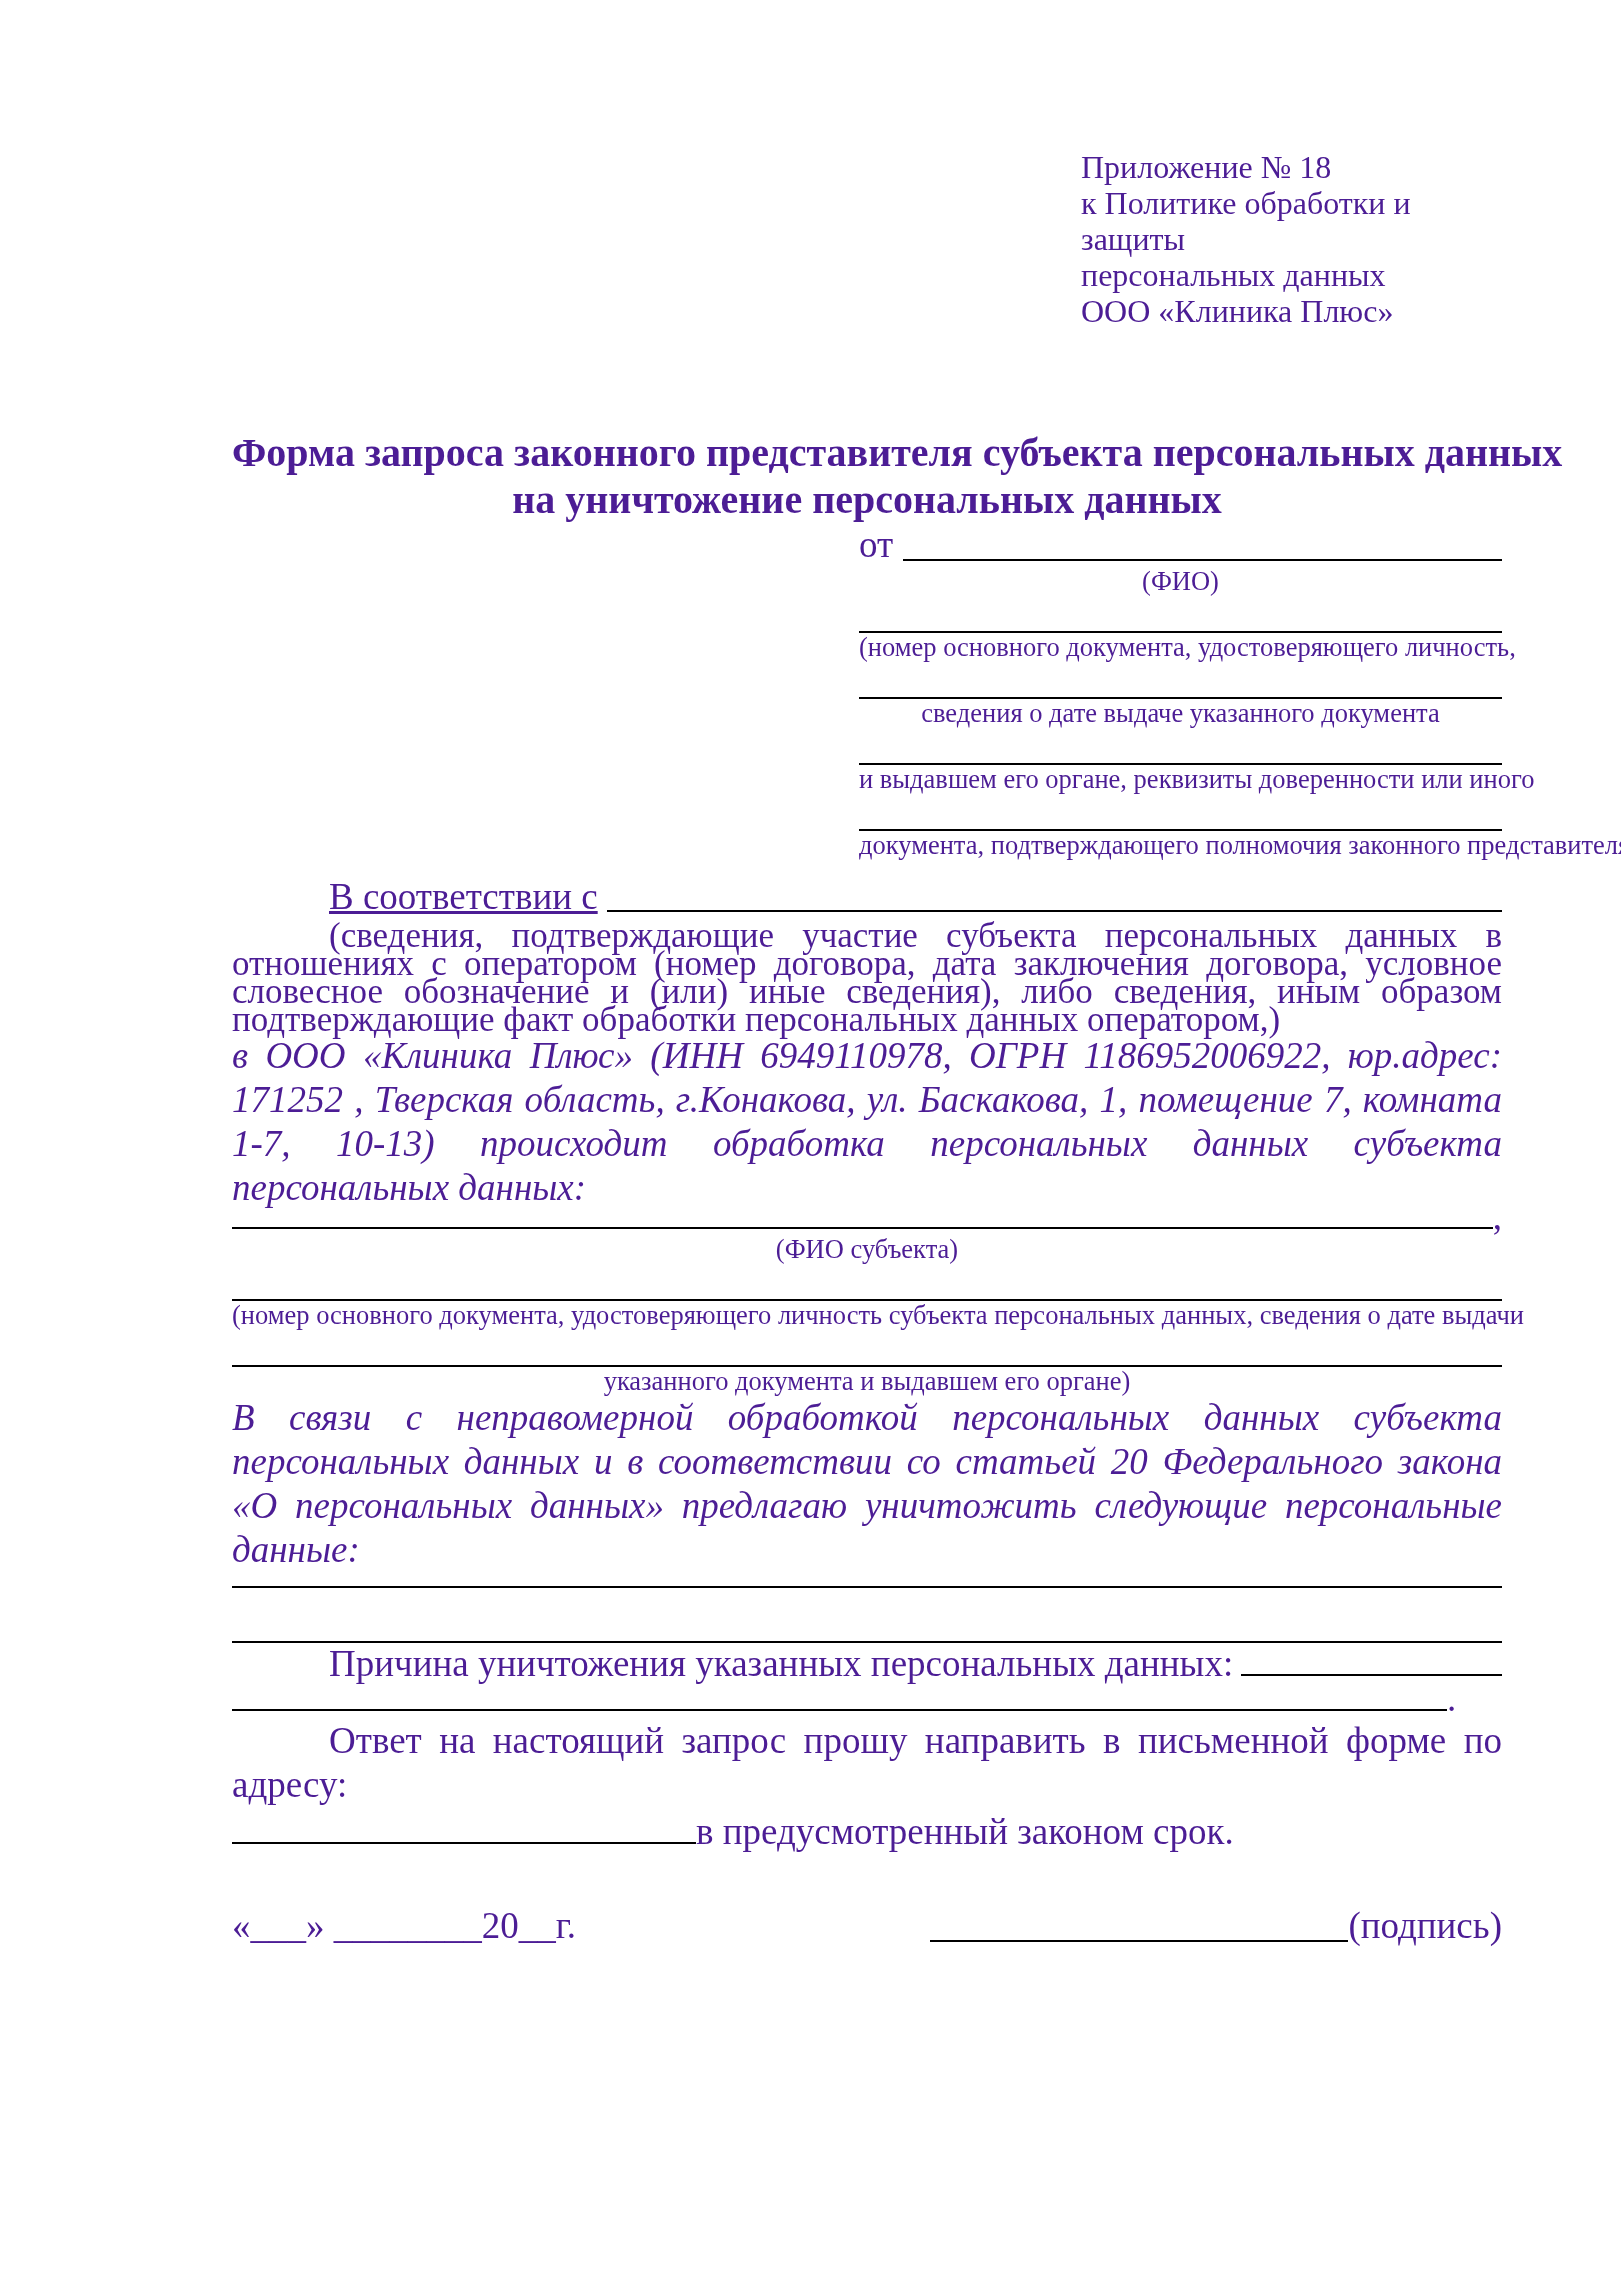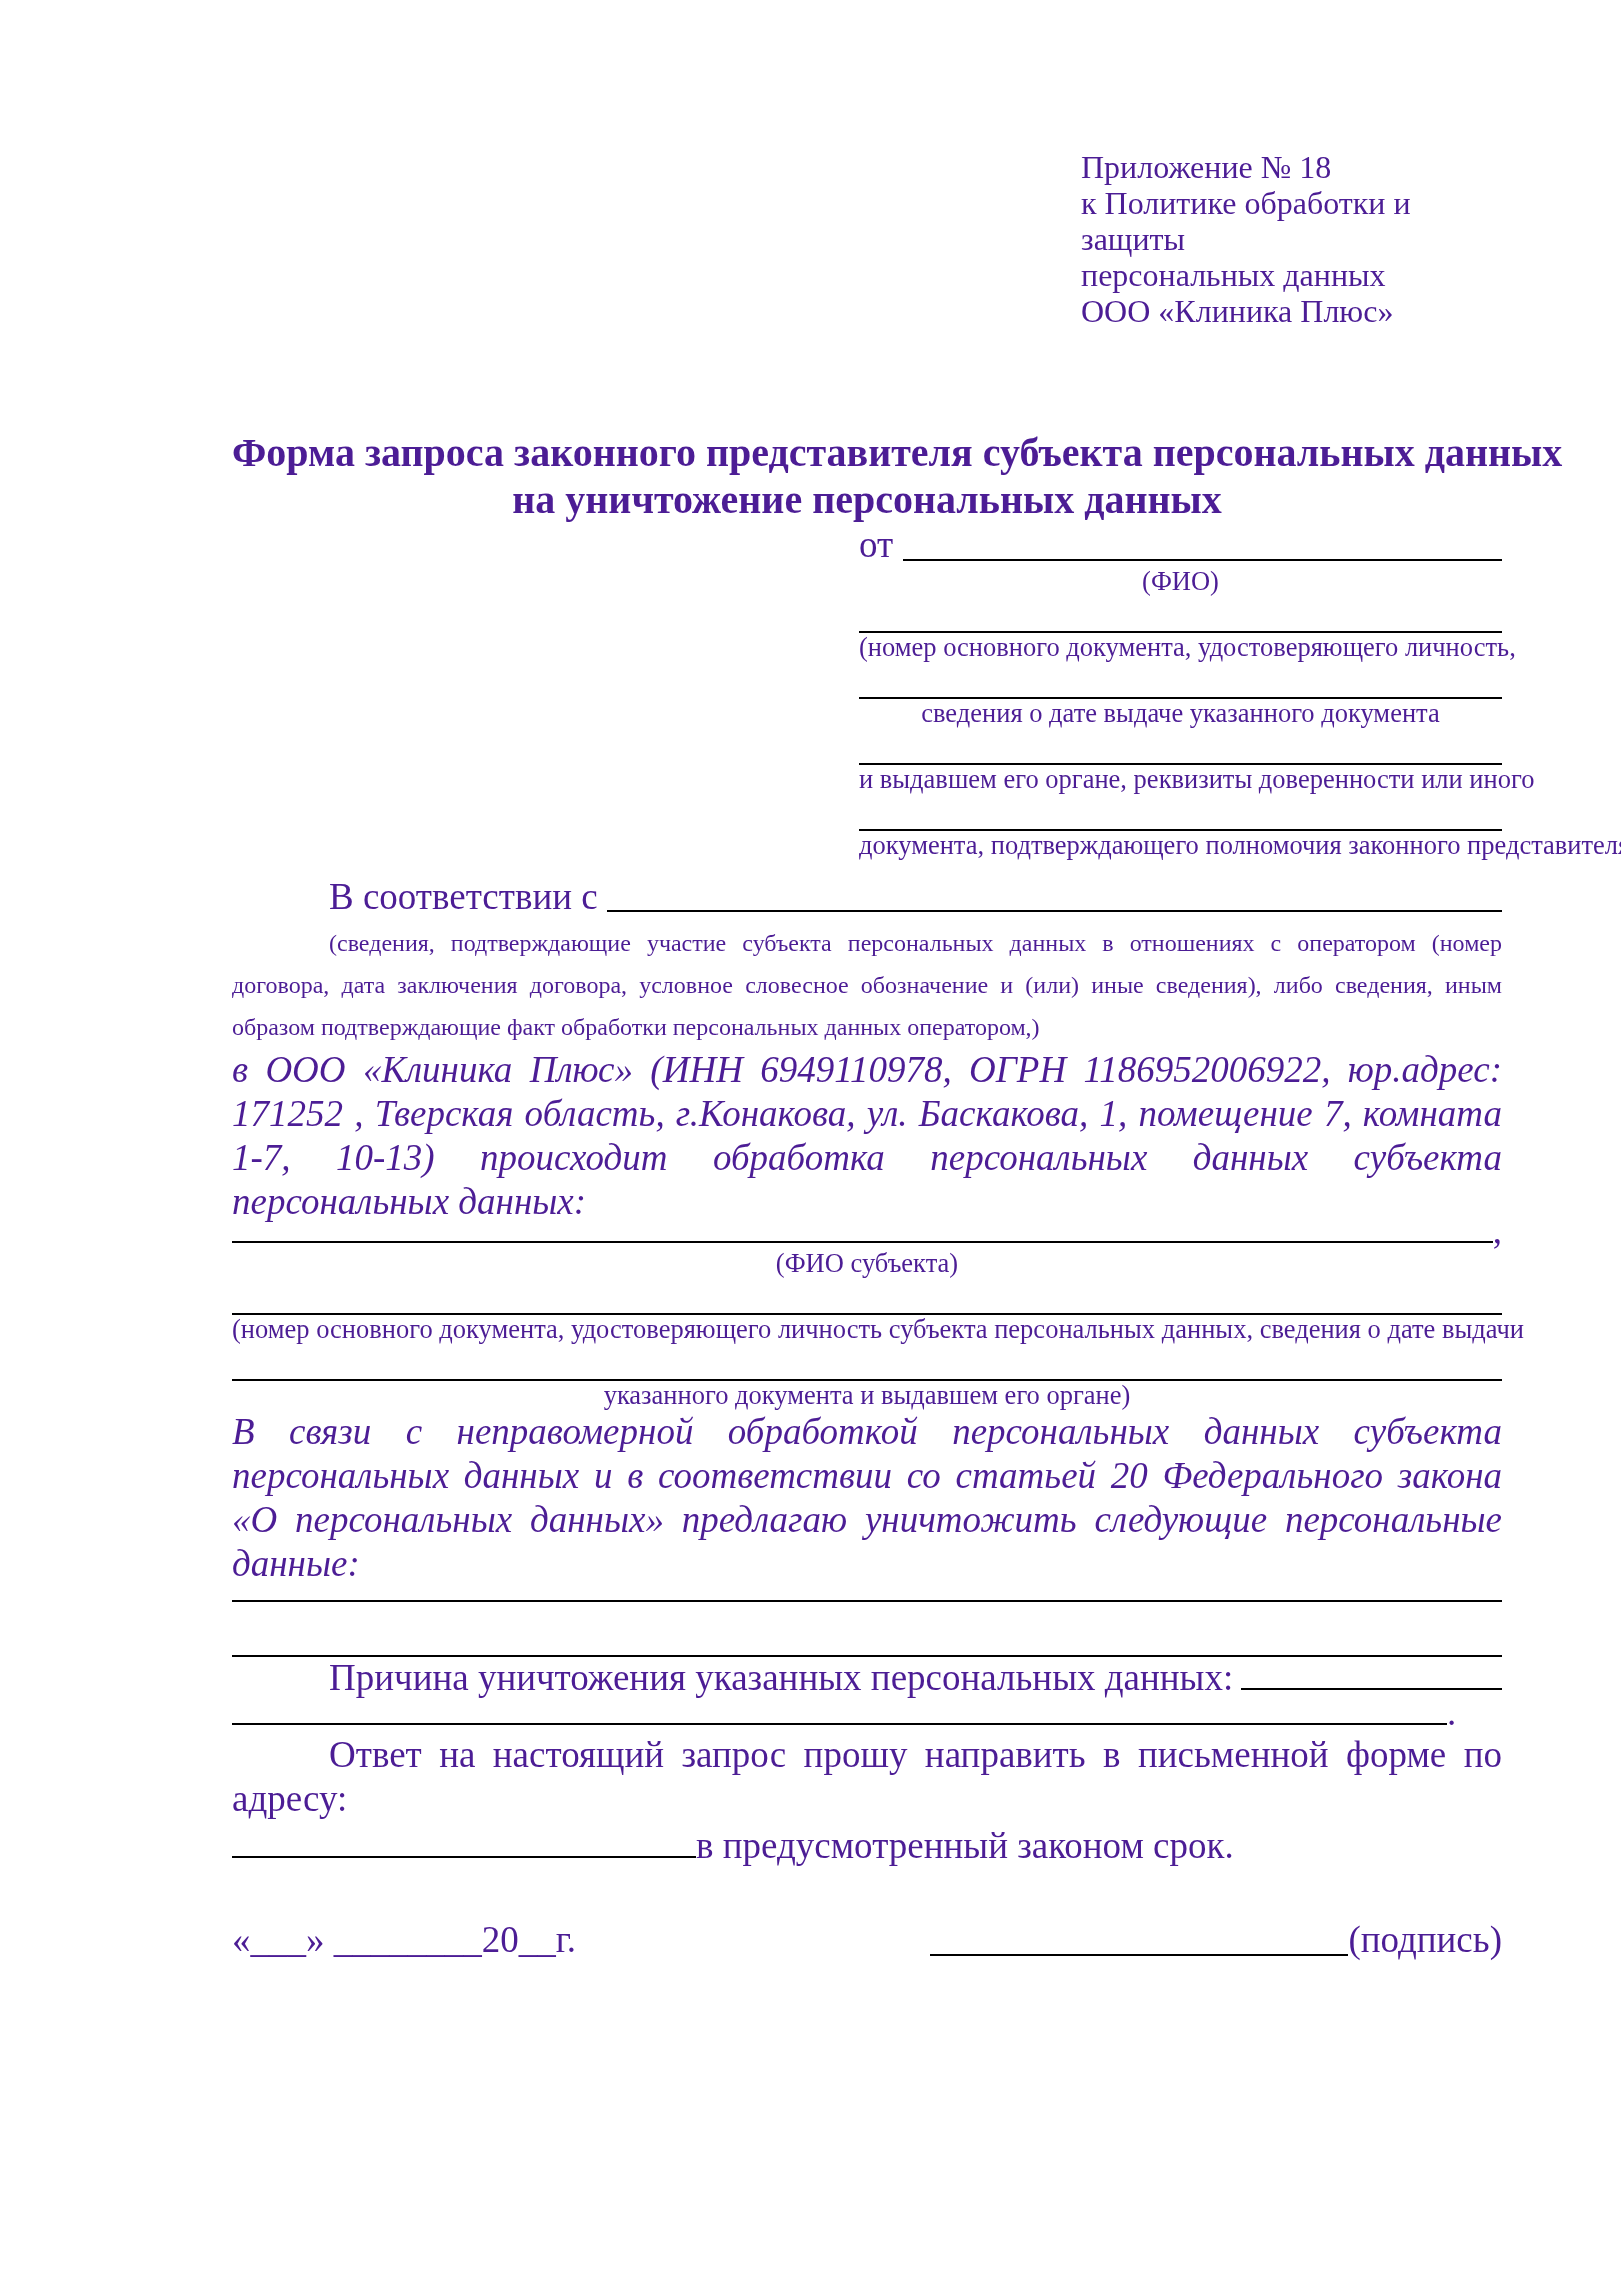--- a/index.html
+++ b/index.html
@@ -25,22 +25,22 @@
   .title { margin-top: 100px; font-size: 40px; font-weight: bold; text-align: center; line-height: 47px; white-space: nowrap; }
   
   .addr { margin-left: 627px; width: 643px; font-size: 37px; line-height: 44px; }
   .from-row { display: flex; align-items: flex-end; height: 44px; }
   .from-row .label { margin-right: 9.8px; }
   .fill { flex: 1; border-bottom: 2.9px solid #000; margin-bottom: 5.9px; }
   .addr-cap { font-size: 26.5px; line-height: 29px; text-align: center; white-space: nowrap; }
   .blank-row { height: 35px; border-bottom: 2.9px solid #000; }
   
   .accordance-row { display: flex; align-items: flex-end; height: 44px; margin-top: 13.7px; font-size: 37px; }
-  .accordance-row .label { padding-left: 97px; margin-right: 9.8px; white-space: nowrap; }
-  .small-cap-para { margin-top: 3.9px; font-size: 24px; line-height: 42px; text-align: justify; text-indent: 97px; }
+  .accordance-row .label { padding-left: 97px; margin-right: 9.8px; white-space: nowrap; text-decoration: underline; }
+  .small-cap-para { margin-top: 3.9px; font-size: 35px; line-height: 28px; text-align: justify; text-indent: 97px; }
   .para { font-size: 37px; line-height: 44px; text-align: justify; font-style: italic; }
   .comma-row { display: flex; align-items: flex-end; height: 25.5px; font-size: 37px; line-height: 37px; }
   .full-cap { font-size: 26.5px; line-height: 29px; text-align: center; white-space: nowrap; }
   .blank-full { height: 35px; border-bottom: 2.9px solid #000; }
   .blank-gap1 { height: 13.7px; border-bottom: 2.9px solid #000; }
   .blank-gap2 { height: 53px; border-bottom: 2.9px solid #000; }
   .reason-row { display: flex; align-items: flex-end; height: 39px; font-size: 37px; line-height: 37px; }
   .reason-row .label { padding-left: 97px; margin-right: 7.8px; white-space: nowrap; }
   .period-row { display: flex; align-items: flex-end; height: 35px; font-size: 37px; line-height: 37px; }
   .fill-fixed { width: 1215px; border-bottom: 2.9px solid #000; margin-bottom: 5.9px; }

